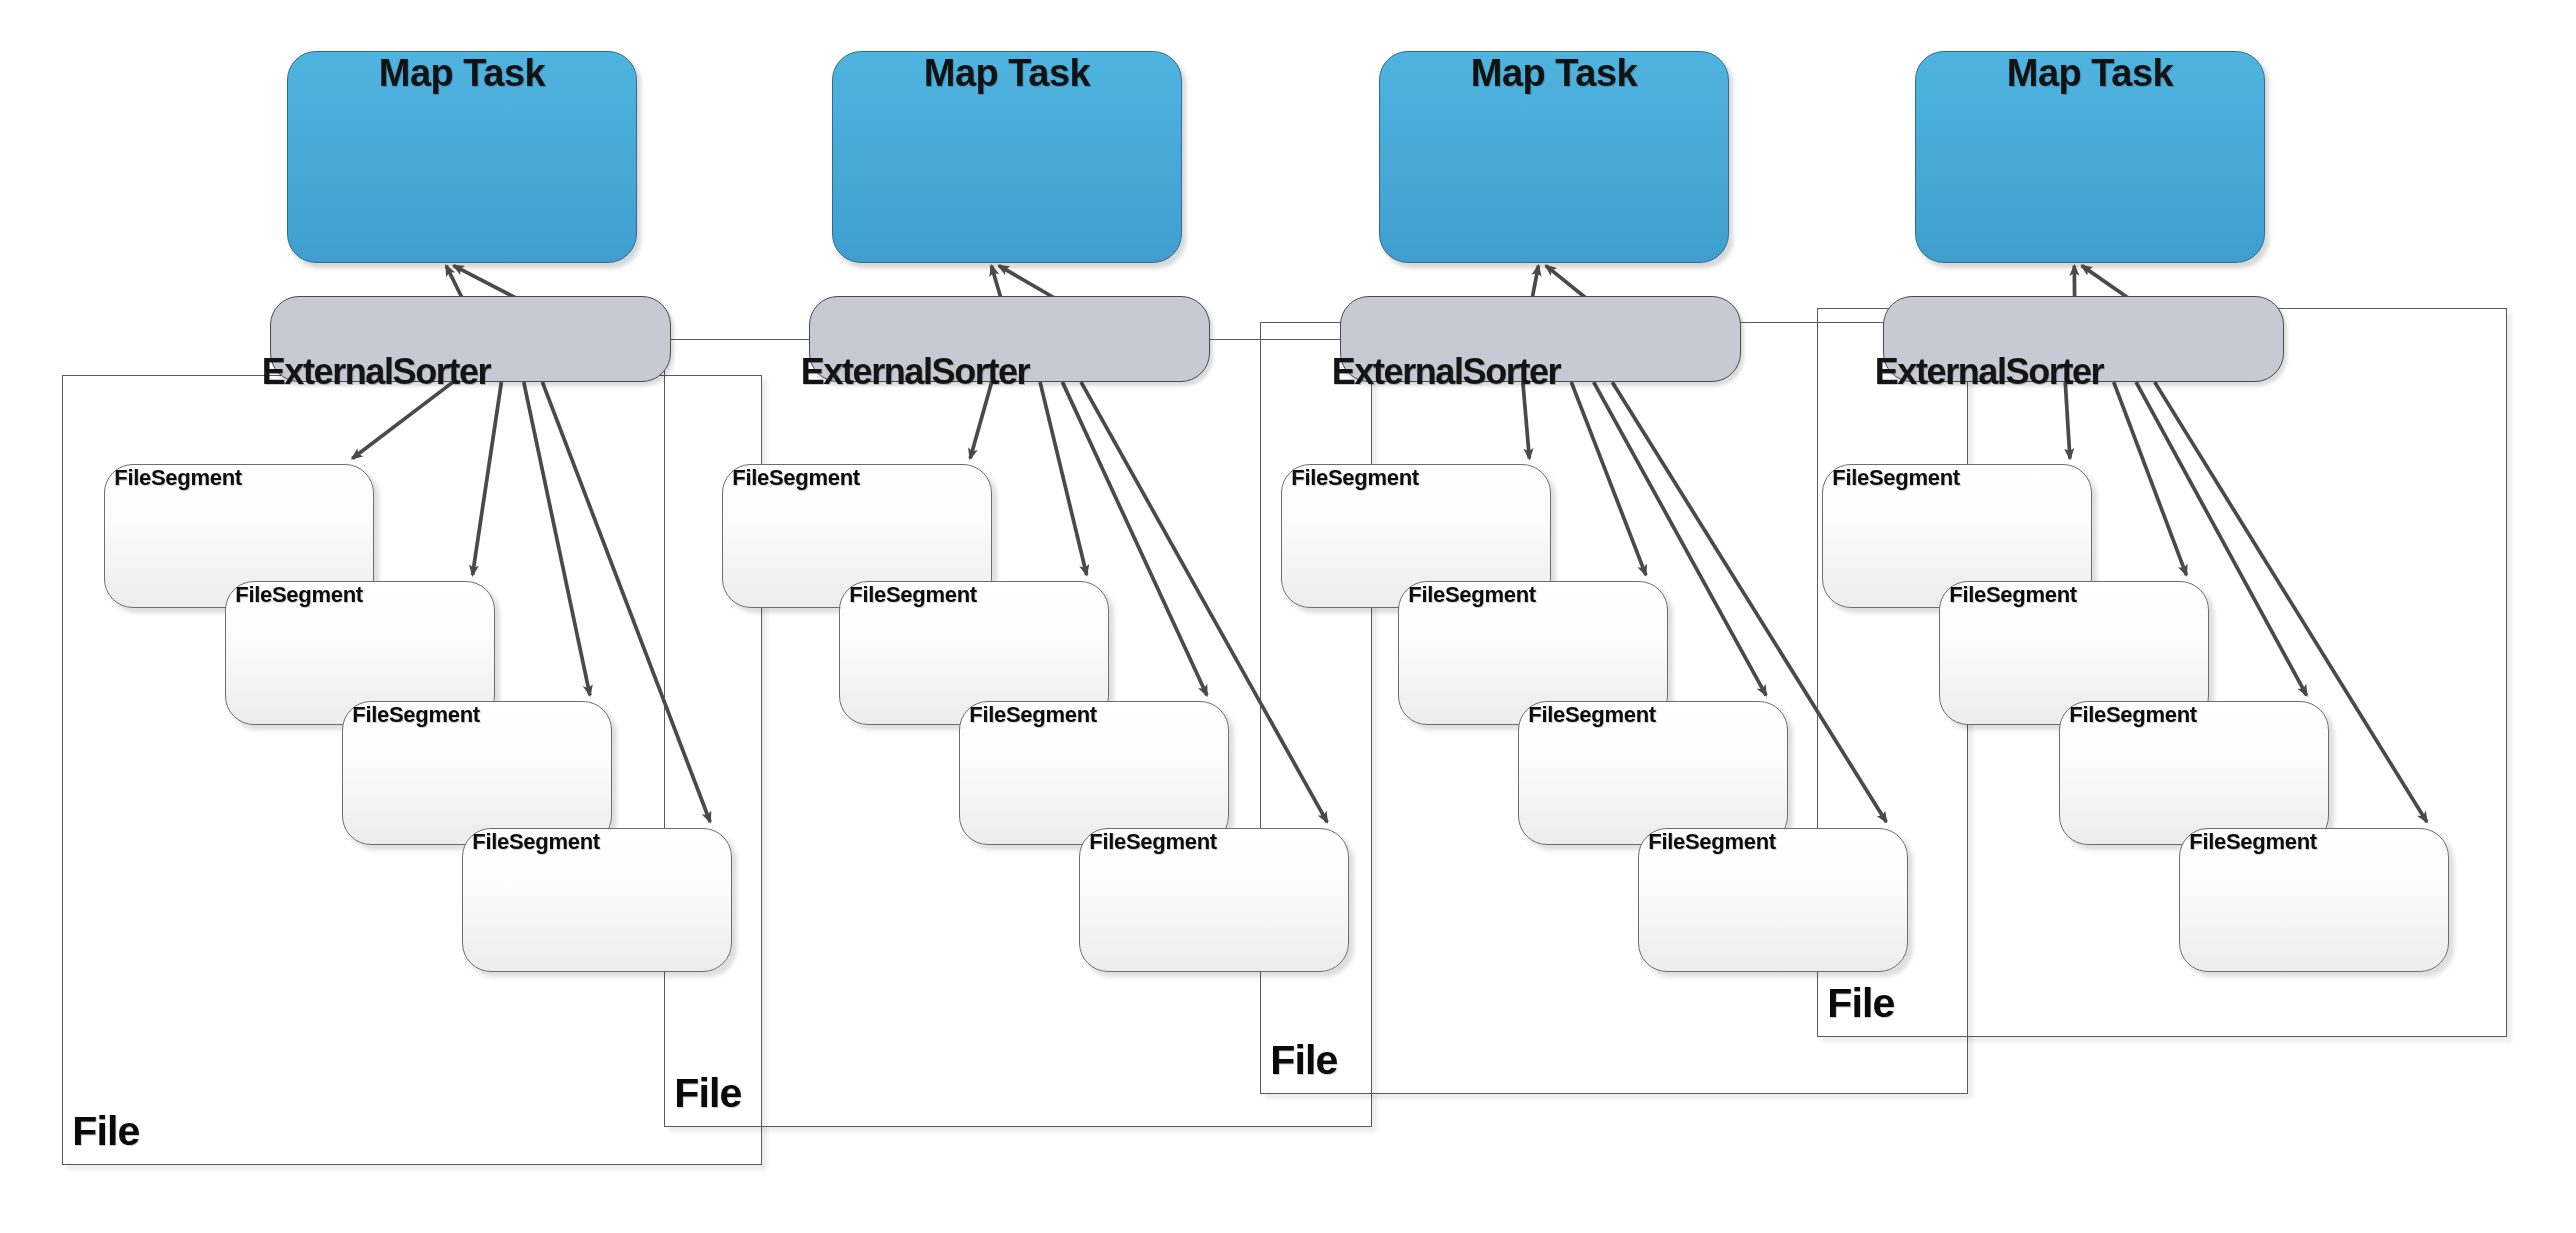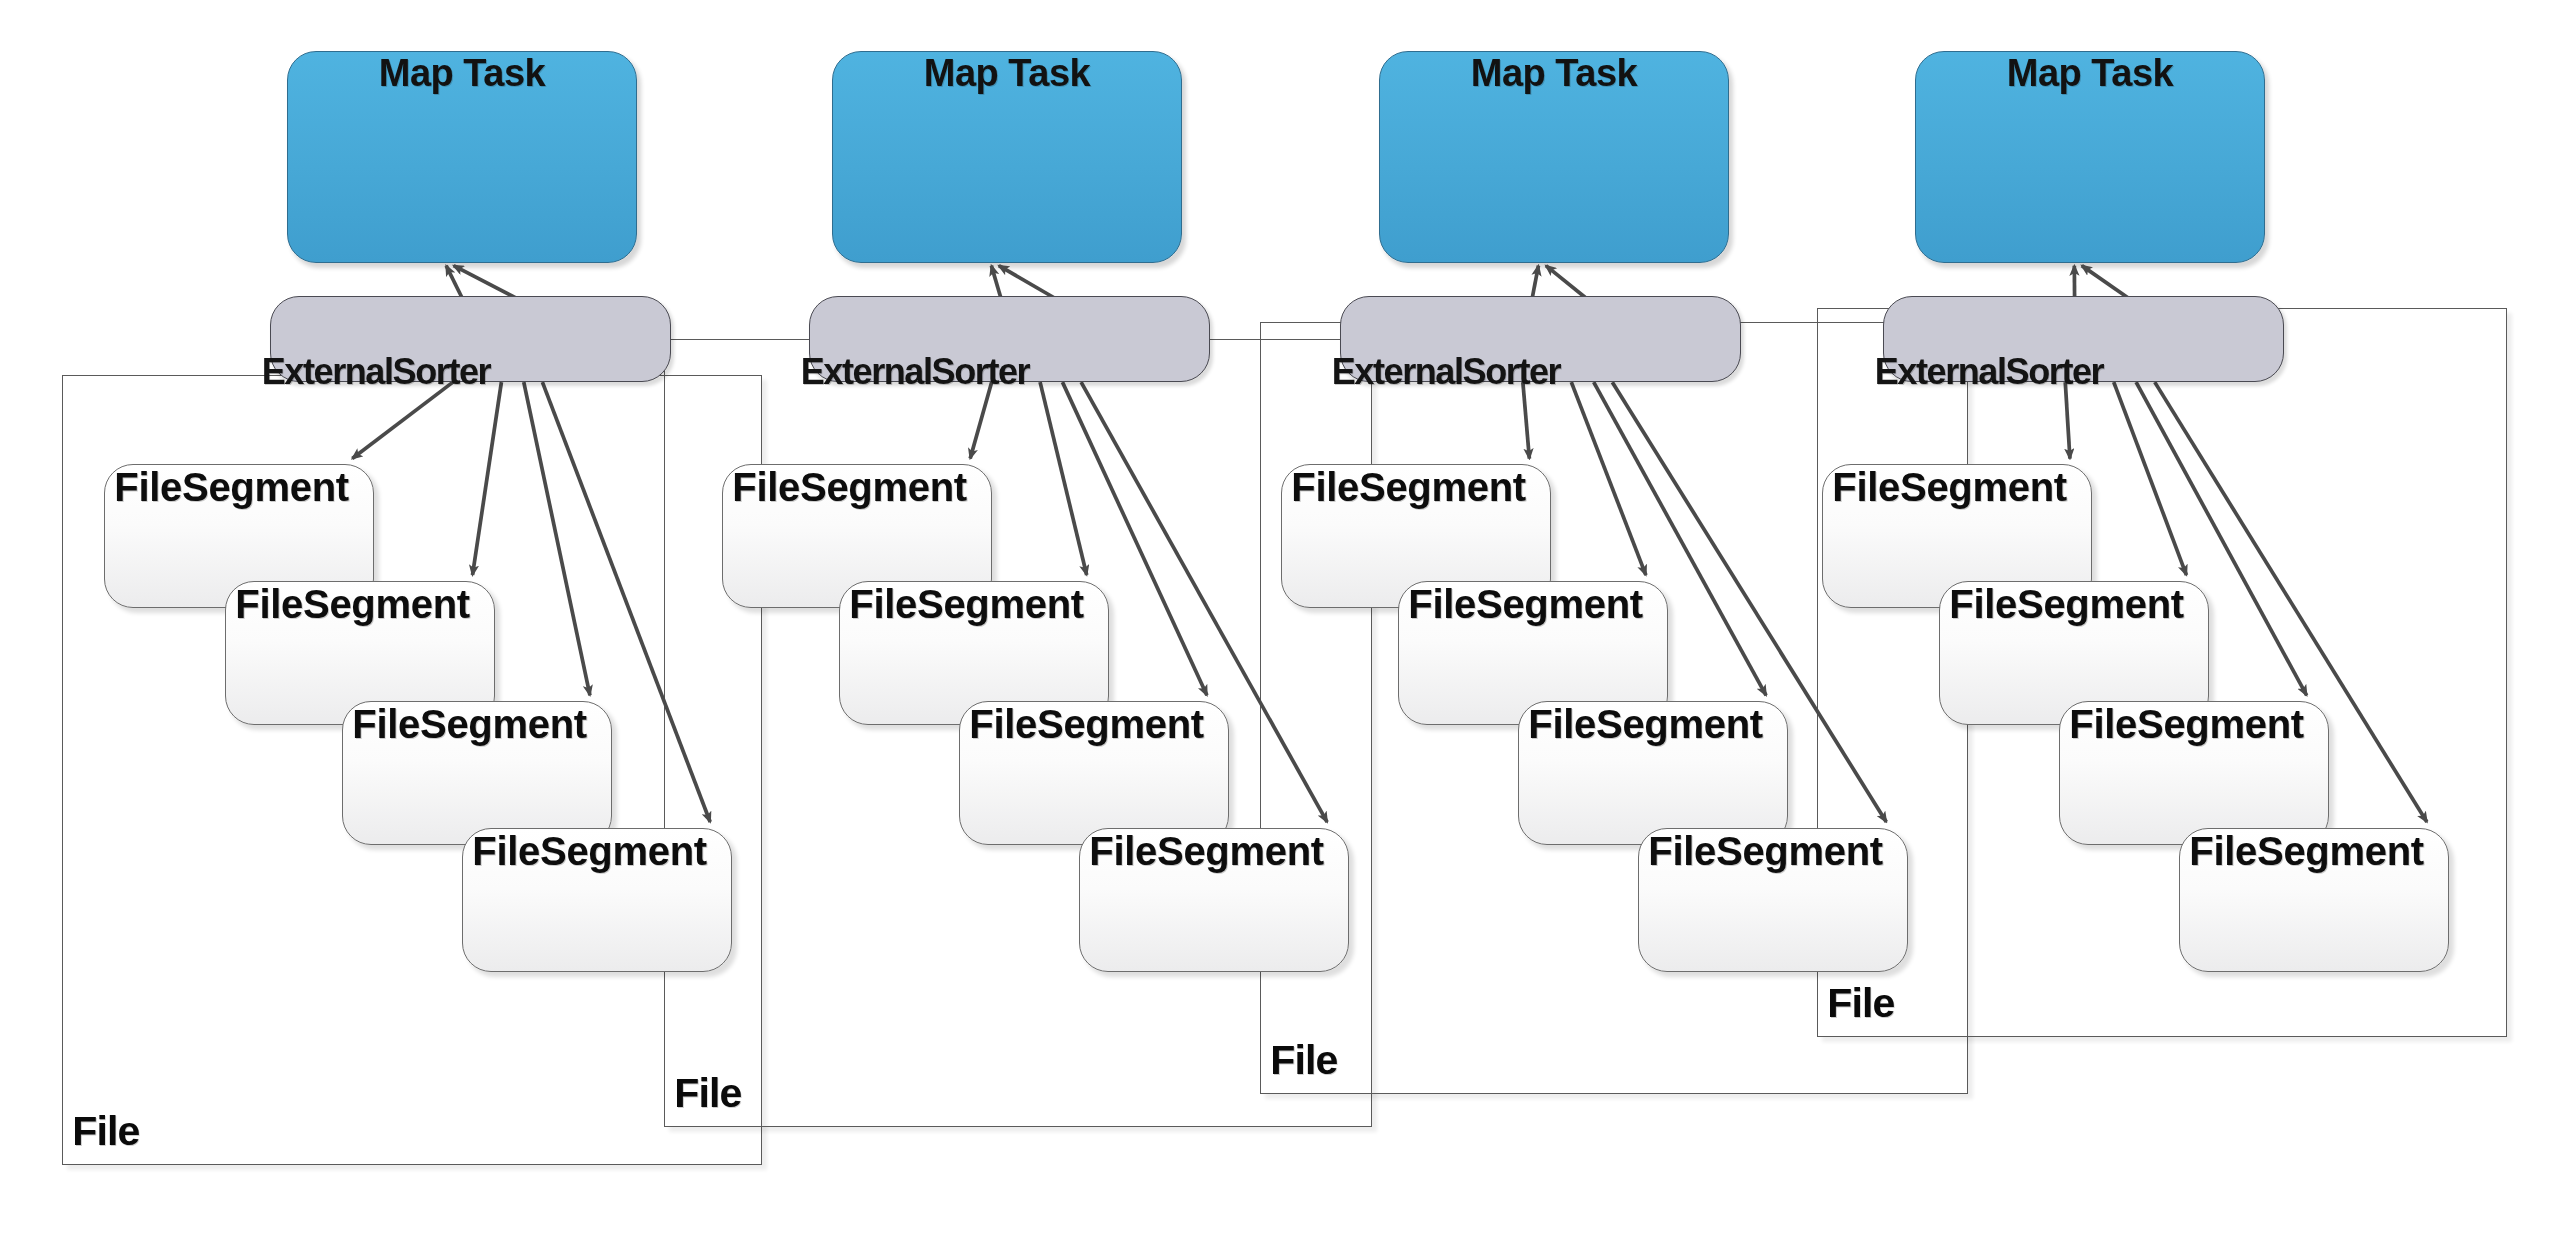--- a/index.html
+++ b/index.html
@@ -72,21 +72,21 @@
   }
   
   .fileseg {
     background: linear-gradient(180deg, #ffffff 0%, #fbfbfb 42%, #ececed 100%);
     border: 1.9px solid #6d6d6d;
     box-shadow: 4.7px 4.7px 4.7px rgba(0,0,0,0.13);
     justify-content: flex-start;
     z-index: 25;
   }
   .fileseg .label {
-    font-size: 40px;
+    font-size: 22px;
     font-weight: bold;
     color: #0d0d0d;
     white-space: nowrap;
     margin-left: 9.3px;
     letter-spacing: -0.3px;
     text-shadow: 0.9px 0.9px 0 rgba(0,0,0,0.2);
   }
   
   .filebox {
     position: absolute;

